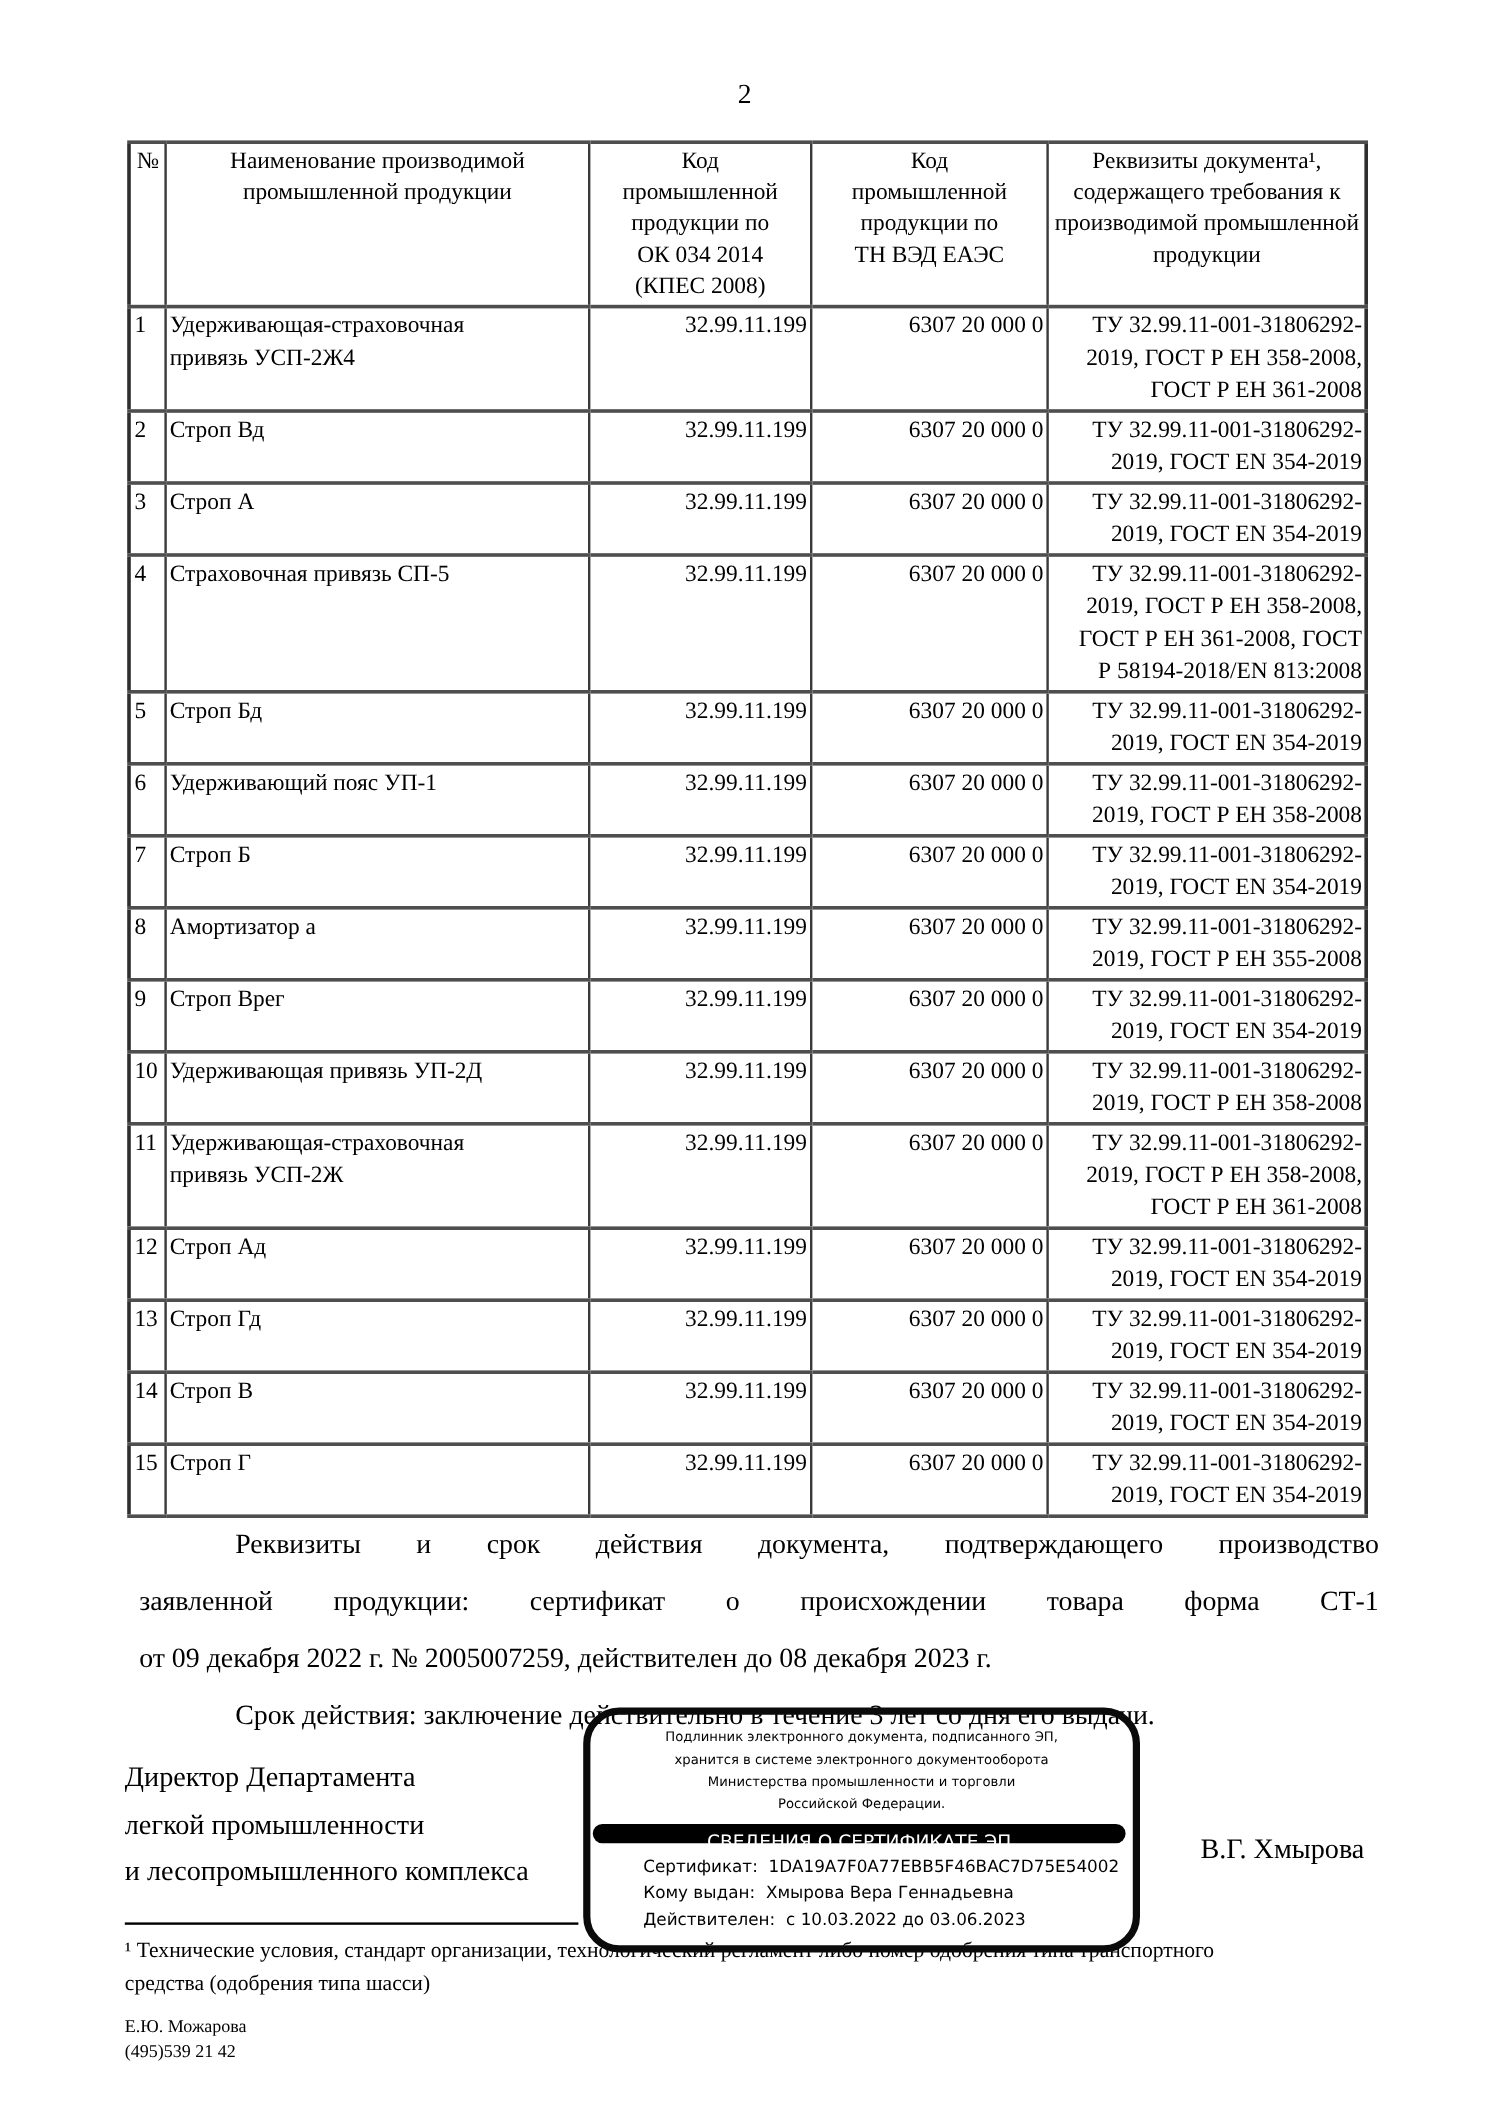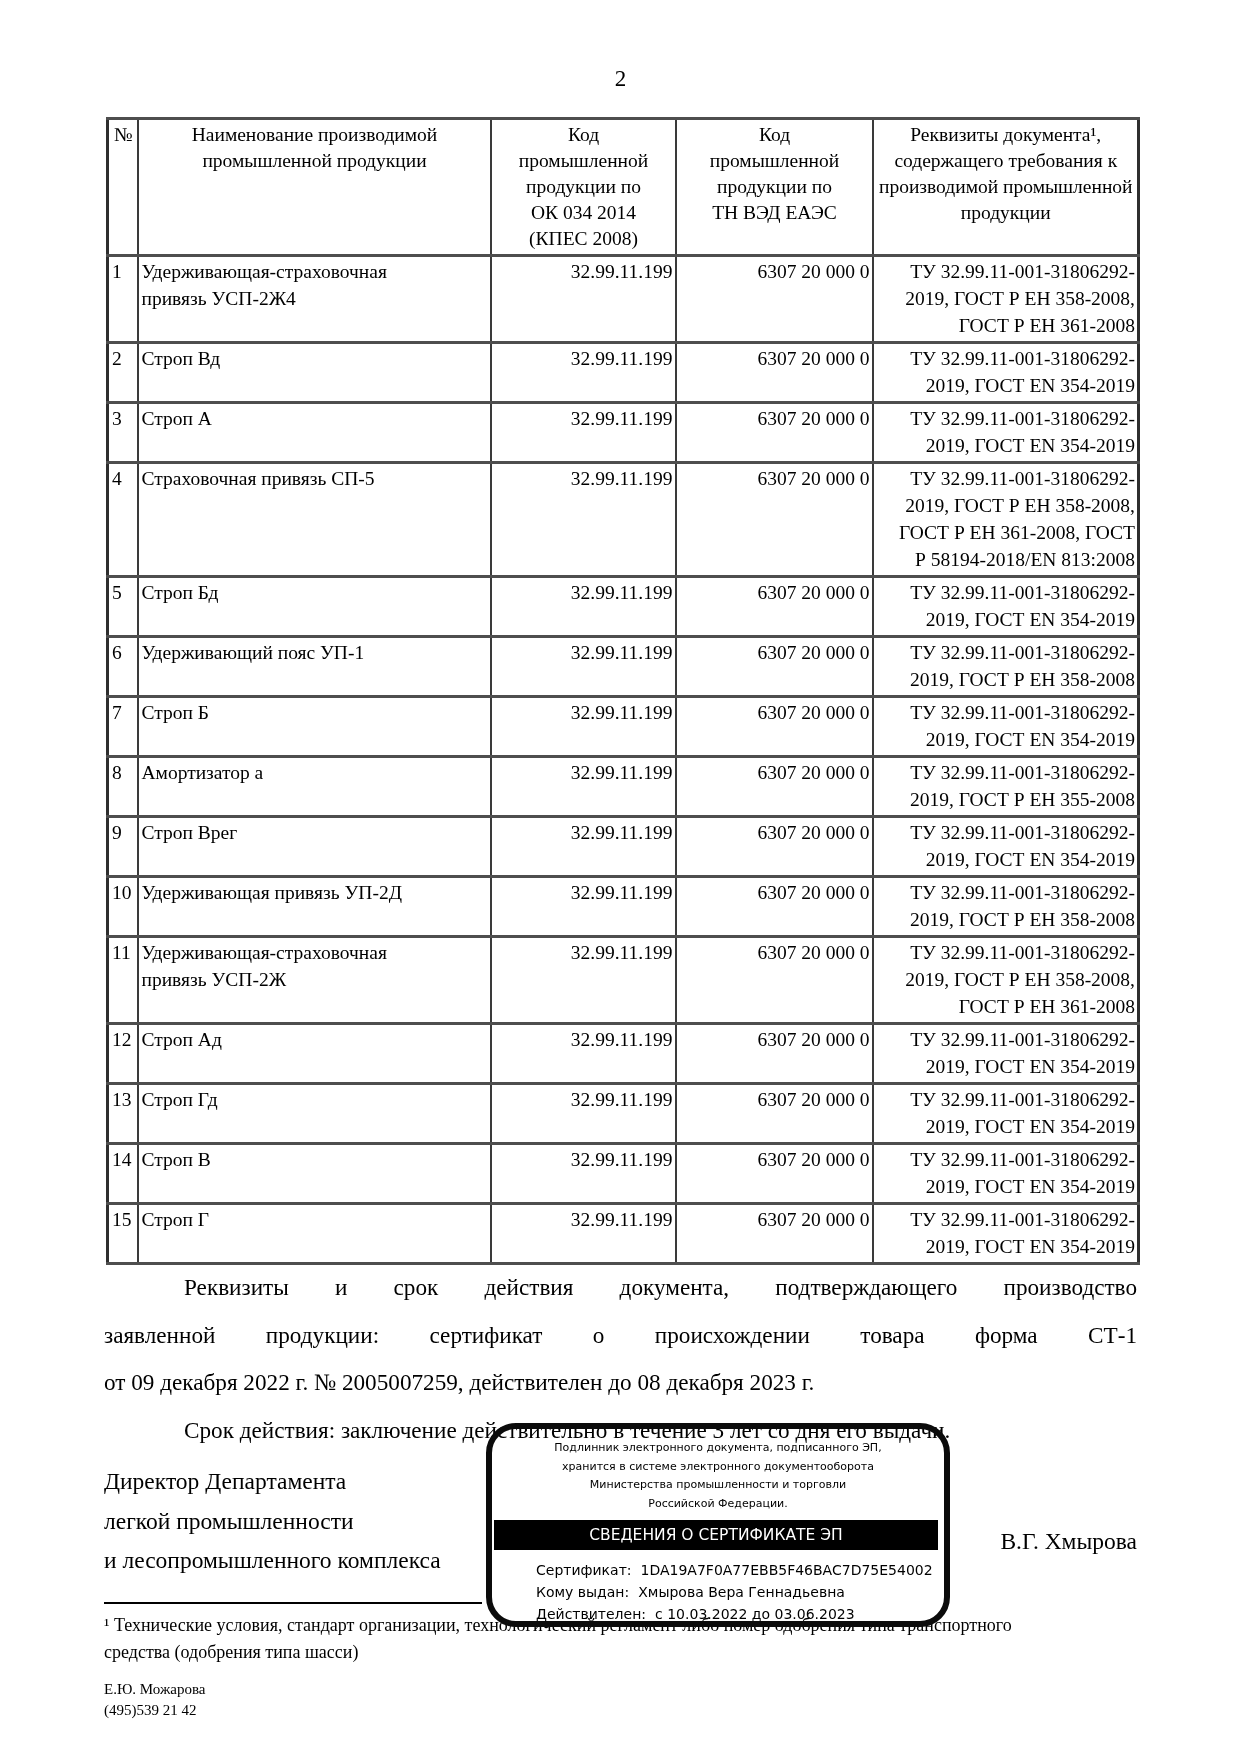--- a/index.html
+++ b/index.html
@@ -37,21 +37,21 @@
   table.products th{
     font-weight:normal;text-align:center;line-height:26px;padding-top:2px;
   }
   table.products td{line-height:27px;}
   td.c0{text-align:left;padding-left:2px;padding-right:0;}
   td.c1{text-align:left;padding-left:4px;}
   td.c2,td.c3{text-align:right;}
   td.c4{text-align:right;padding-left:4px;padding-right:0;}
   
   .paras{
-    position:absolute;left:104px;top:1264px;width:1033px;
+    position:absolute;left:116px;top:1264px;width:1033px;
     font-size:23.2px;line-height:47.5px;
   }
   .p-line{width:100%;}
   .jst{text-align:justify;text-align-last:justify;}
   .ind{padding-left:80px;box-sizing:border-box;}
   
   .sig{
     position:absolute;left:104px;top:1462px;
     font-size:23.5px;line-height:39.5px;z-index:5;
   }
@@ -64,22 +64,22 @@
     position:absolute;left:486px;top:1423px;width:452px;height:192px;
     border:6px solid #0b0b0b;border-radius:30px;
     z-index:3;background:transparent;
     font-family:"DejaVu Sans","Liberation Sans",sans-serif;
   }
   .stamp-head{
     margin-top:10px;text-align:center;
     font-size:11px;line-height:18.5px;white-space:pre-line;
   }
   .stamp-bar{
-    margin:7px 6px 0 2px;height:30px;background:#000;
-    color:#fff;text-align:center;font-size:15.5px;line-height:30px;
+    margin:7px 6px 0 2px;height:16px;background:#000;
+    color:#fff;text-align:center;font-size:15.5px;line-height:30px;border-radius:12px;
   }
   .stamp-details{
     margin-top:9px;padding-left:17px;
     font-size:14px;line-height:22px;margin-left:27px;
   }
   .stamp-details .lbl{display:inline-block;}
   .stamp-details .val{padding-left:9px;}
   
   .fn-rule{
     position:absolute;left:104px;top:1602px;width:378px;height:0;

